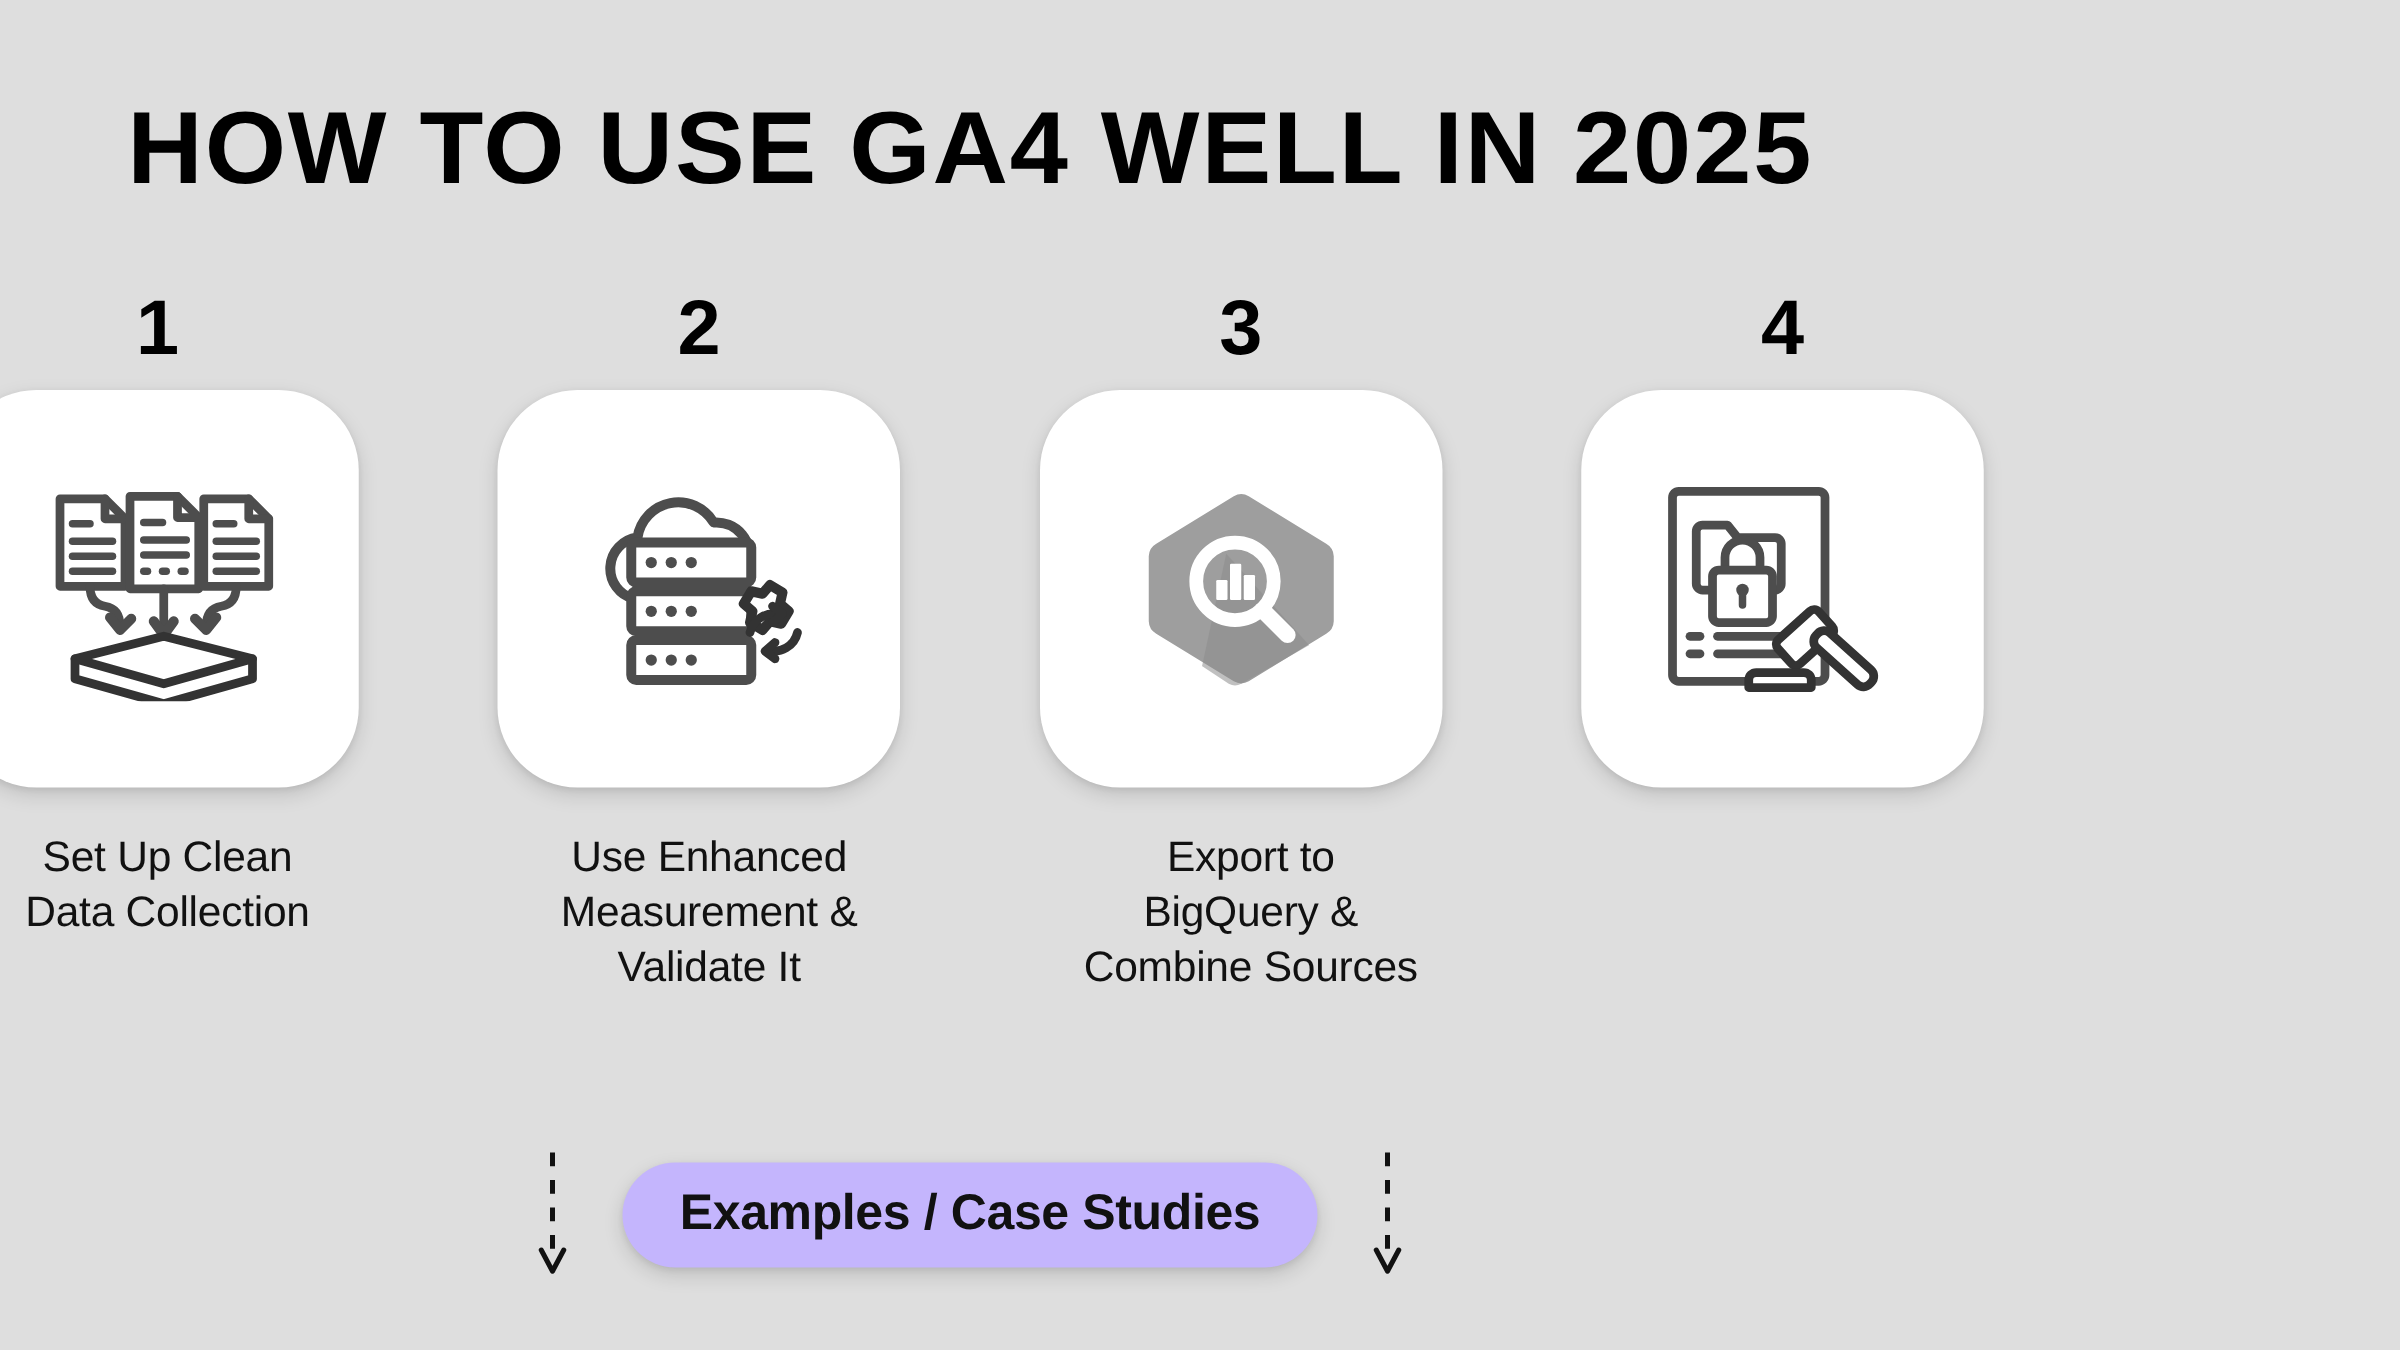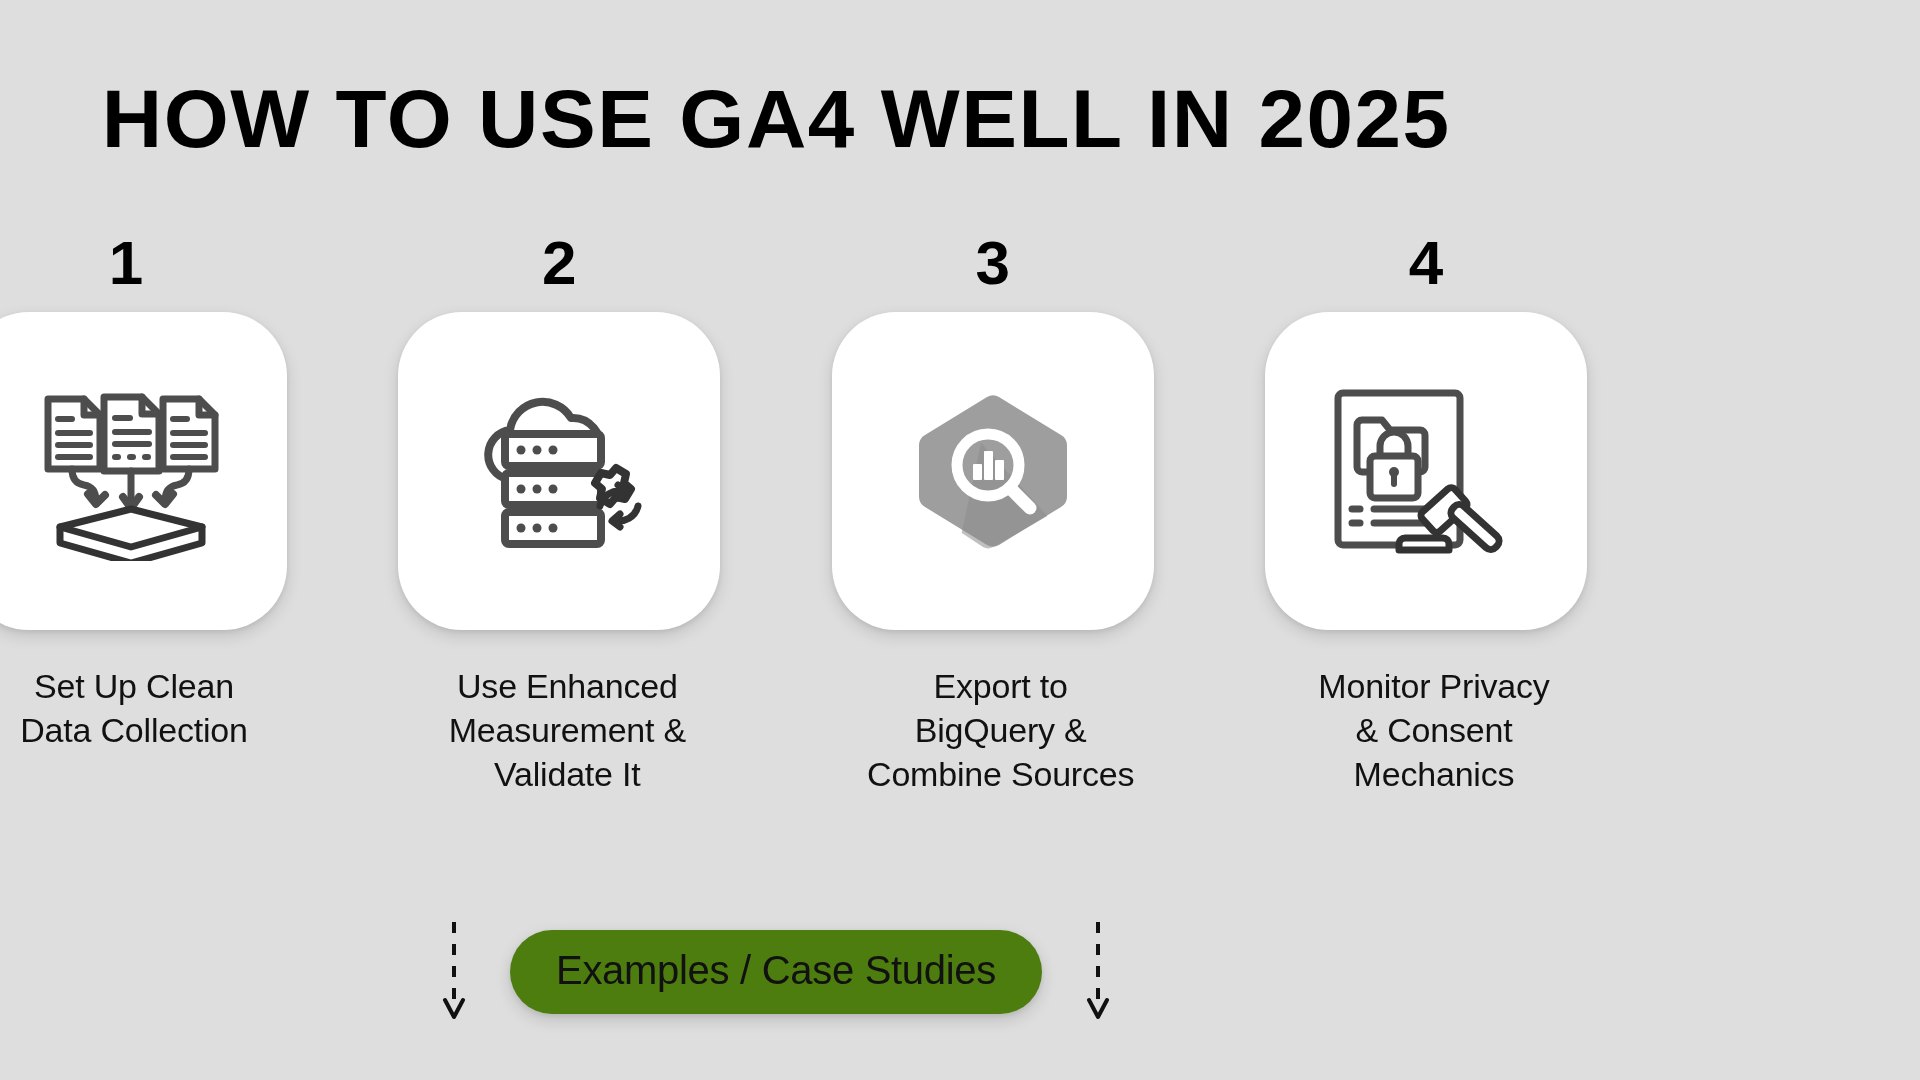--- a/index.html
+++ b/index.html
@@ -107,32 +107,33 @@
     gap: 0;
   }
 
   .dashed-arrow {
     width: 40px;
     height: 104px;
     flex: 0 0 auto;
   }
 
   .pill {
-    background: #4d7c0f;
+    background: #c4b5fd;
     border-radius: 44px;
     box-shadow: 0 6px 16px rgba(0,0,0,0.14), 0 2px 5px rgba(0,0,0,0.07);
     padding: 16px 46px 20px 46px;
     margin: 0 36px;
     font-family: "Liberation Sans", sans-serif;
     font-size: 40px;
     line-height: 1.2;
     color: #111111;
     text-align: center;
     white-space: nowrap;
     letter-spacing: -0.3px;
+    font-weight: bold;
   }
 </style>
 </head>
 <body style="background: rgb(222, 222, 222);">
 
 <div class="poster">
 
   <div class="title">HOW TO USE GA4 WELL IN 2025</div>
 
   <div class="steps">
@@ -296,23 +297,20 @@
 
             <g stroke="#333333" stroke-width="7">
               <rect x="96" y="118" width="44" height="26" rx="5" fill="#fff" transform="rotate(-42 118 131)"></rect>
               <rect x="120" y="140" width="58" height="16" rx="7" fill="#fff" transform="rotate(42 149 148)"></rect>
 
               <path d="M73 165 a6 6 0 0 1 6 -6 h38 a6 6 0 0 1 6 6 v6 h-50 z" fill="#fff"></path>
             </g>
           </svg>
         </span>
       </div>
-      <div class="step-caption">Monitor Privacy
-&amp; Consent
-Mechanics</div>
     </div>
 
   </div>
 
   <div class="footer">
     <span class="dashed-arrow">
       <svg width="40" height="104" viewBox="0 0 40 104" fill="none">
         <line x1="20" y1="2" x2="20" y2="80" stroke="#111111" stroke-width="4" stroke-dasharray="11 11" stroke-linecap="butt"></line>
         <path d="M11 80 L20 97 L29 80" stroke="#111111" stroke-width="4" fill="none" stroke-linecap="round" stroke-linejoin="round"></path>
       </svg>

